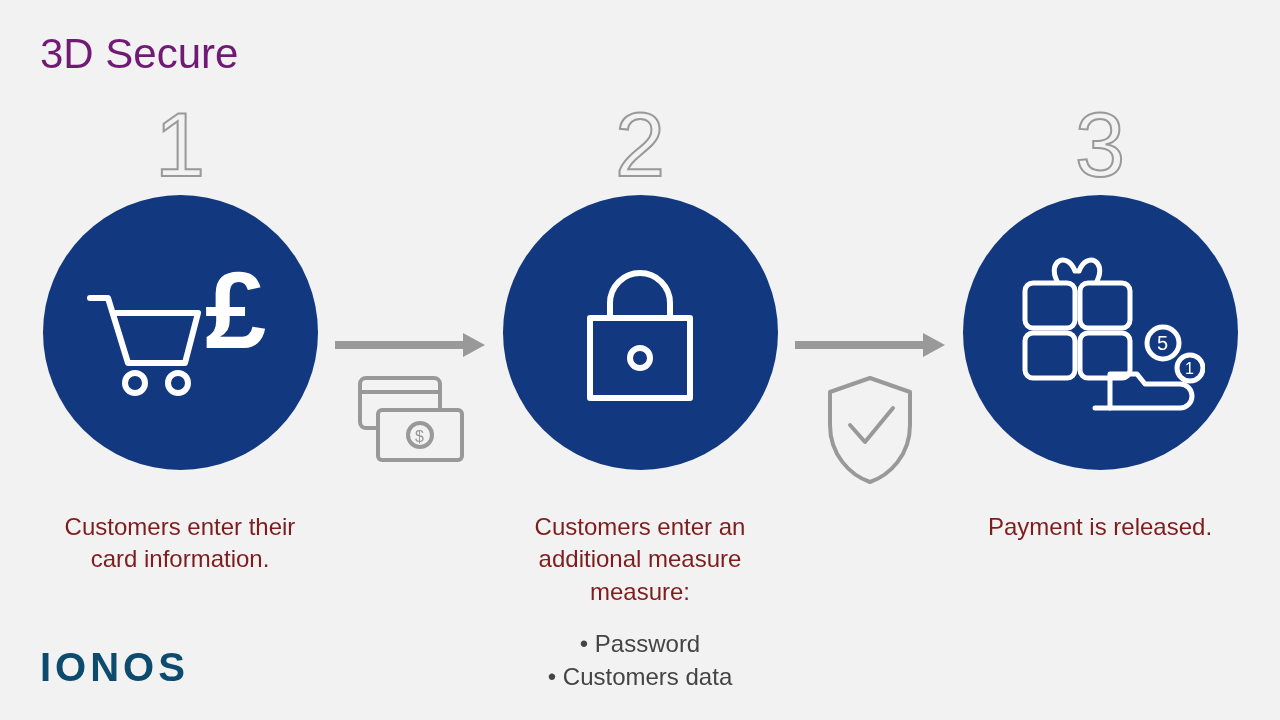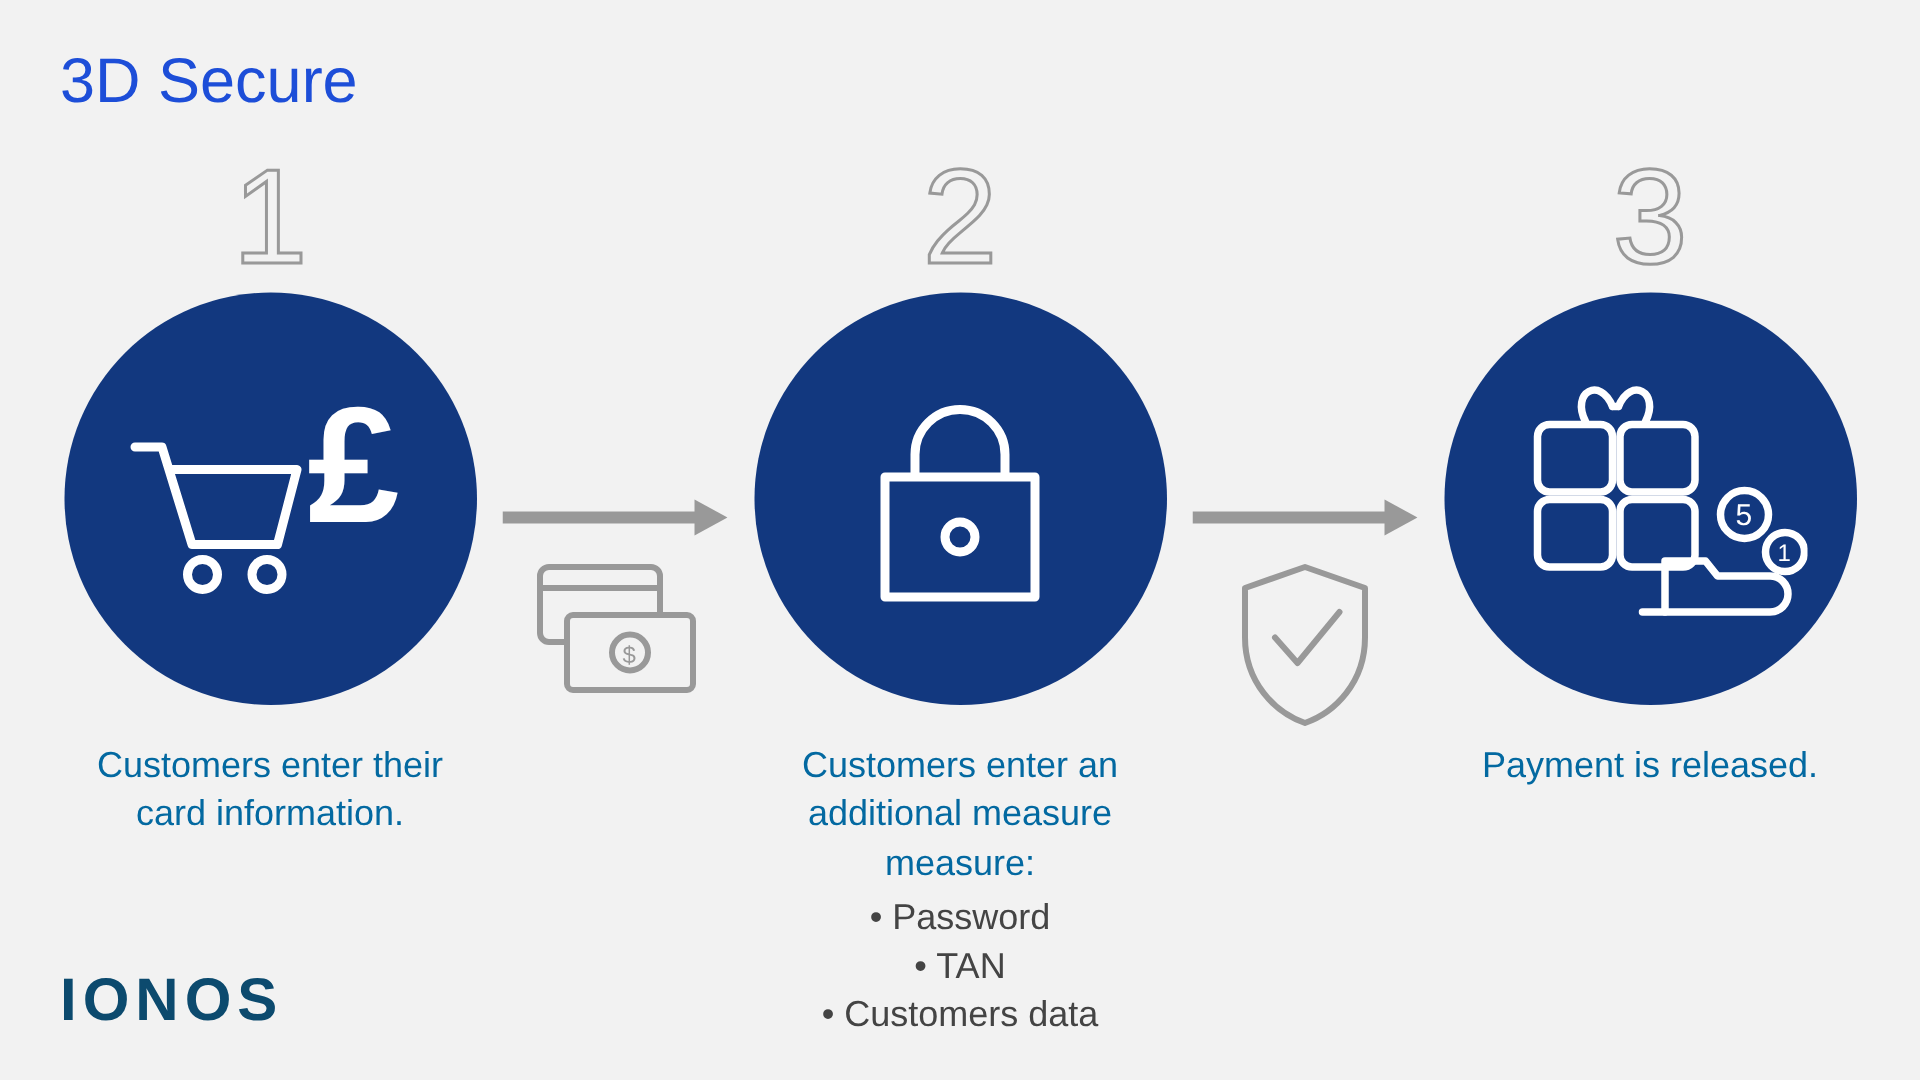--- a/index.html
+++ b/index.html
@@ -11,21 +11,21 @@
     color: #444;
     position: relative;
     overflow: hidden;
   }
   .title {
     position: absolute;
     top: 30px;
     left: 40px;
     font-size: 42px;
     font-weight: 400;
-    color: #1d4ed8;
+    color: #701a75;
   }
   .flow {
     position: absolute;
     top: 100px;
     left: 0;
     width: 1280px;
     display: flex;
     align-items: flex-start;
     justify-content: space-between;
     padding: 0 40px;
@@ -51,27 +51,28 @@
     height: 275px;
     border-radius: 50%;
     background: #12387f;
     display: flex;
     align-items: center;
     justify-content: center;
     margin-bottom: 25px;
   }
   .caption {
     font-size: 24px;
-    color: #0369a1;
+    color: #7f1d1d;
     line-height: 1.35;
     max-width: 300px;
+    margin-top: 16px;
   }
   .bullets {
     list-style: none;
-    margin-top: 4px;
+    margin-top: 20px;
   }
   .bullets li::before {
     content: "•  ";
   }
   .bullets li {
     font-size: 24px;
     color: #444;
     line-height: 1.35;
   }
   .connector {
@@ -141,21 +142,20 @@
         <g fill="none" stroke="#ffffff" stroke-width="6" stroke-linejoin="round">
           <rect x="25" y="65" width="100" height="80"></rect>
           <path d="M45,65 V50 a30,30 0 0 1 60,0 V65"></path>
           <circle cx="75" cy="105" r="10"></circle>
         </g>
       </svg>
     </div>
     <div class="caption">Customers enter an additional measure measure:</div>
     <ul class="bullets">
       <li>Password</li>
-      <li>TAN</li>
       <li>Customers data</li>
     </ul>
   </div>
 
   <div class="connector">
     <svg class="arrow-svg" width="150" height="30" viewBox="0 0 150 30">
       <line x1="0" y1="15" x2="130" y2="15" stroke="#999" stroke-width="8"></line>
       <polygon points="128,3 150,15 128,27" fill="#999"></polygon>
     </svg>
     <svg class="mid-icon" width="110" height="120" viewBox="0 0 110 120">

